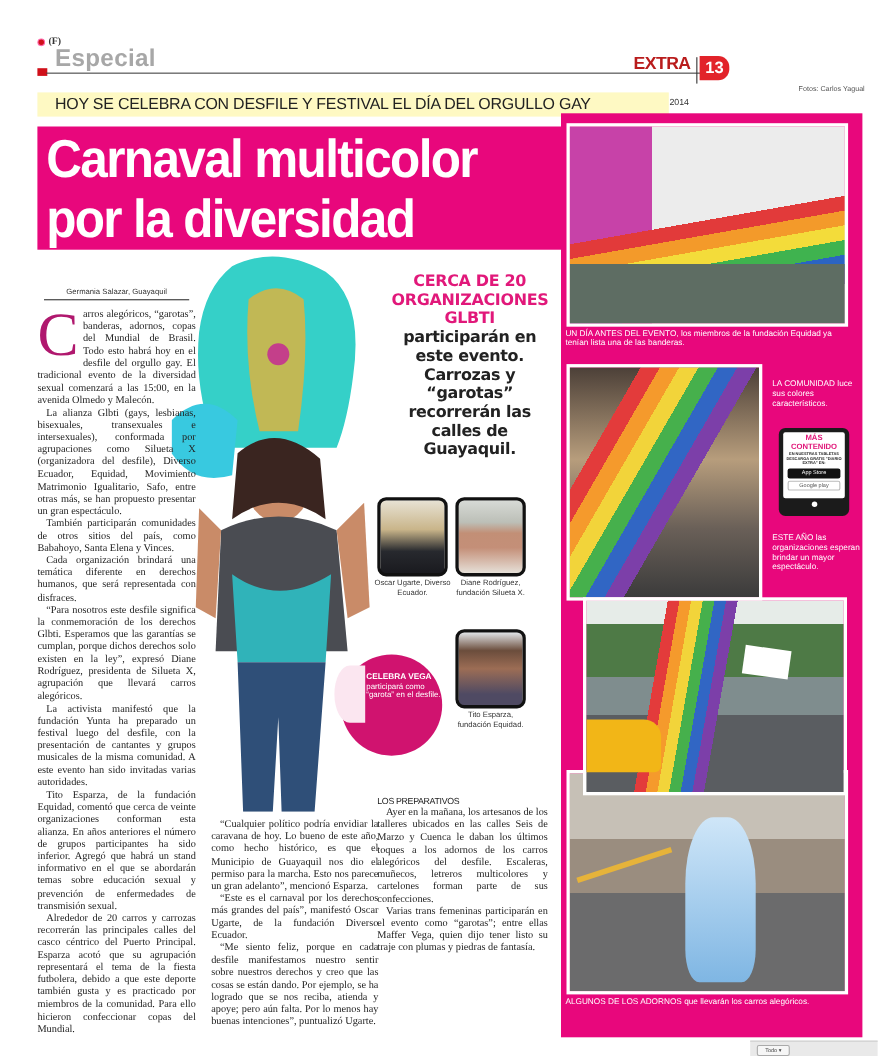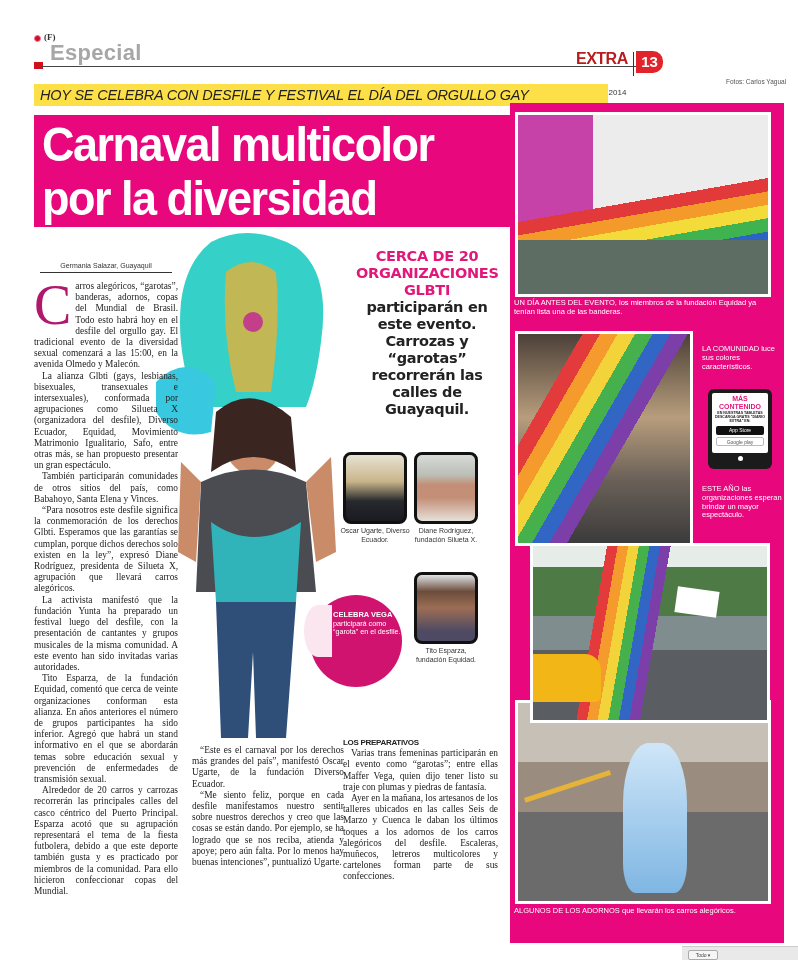--- a/index.html
+++ b/index.html
@@ -12,39 +12,39 @@
   .sec-title { left: 50px; top: 40px; font-size: 22px; font-weight: bold; color: #a7a7a7; font-family: Liberation Sans, sans-serif; letter-spacing: 0.3px; }
   .sec-sq { left: 34px; top: 62px; width: 9px; height: 7px; background: #d0101a; }
   .sec-rule { left: 42px; top: 66px; width: 596px; height: 1px; background: #444; }
   .brand { left: 576px; top: 50px; font-family: "Liberation Sans", sans-serif; font-weight: 900; font-size: 16px; color: #b91c1c; letter-spacing: -0.5px; }
   .brand-sep { left: 633px; top: 52px; width: 1px; height: 24px; background: #333; }
   .pagenum { left: 636px; top: 51px; width: 27px; height: 22px; background: #e2232a; color: #fff; font-family: "Liberation Sans", sans-serif; font-weight: bold; font-size: 15px; text-align: center; line-height: 22px; border-radius: 0 10px 10px 0; }
   .dateline { left: 484px; top: 68px; font-family: "Liberation Sans", sans-serif; font-size: 8px; color: #333; margin-top: 20px; }
   .credit { left: 726px; top: 78px; font-family: "Liberation Sans", sans-serif; font-size: 6.5px; color: #555; }
 
   
-  .kicker { left: 34px; top: 84px; width: 574px; height: 22px; background: #fde047; font-family: "Liberation Sans", sans-serif; font-size: 14.5px; color: #222; line-height: 22px; padding-left: 6px; letter-spacing: -0.2px; font-style: italic; }
+  .kicker { left: 34px; top: 84px; width: 574px; height: 22px; background: #fef9c3; font-family: "Liberation Sans", sans-serif; font-size: 14.5px; color: #222; line-height: 22px; padding-left: 16px; letter-spacing: -0.2px; }
 
   
   .pink-right { left: 510px; top: 103px; width: 274px; height: 840px; background: #e8077c; }
   .pink-head { left: 34px; top: 115px; width: 476px; height: 112px; background: #e8077c; }
   .headline { left: 42px; top: 118px; width: 470px; font-family: "Liberation Sans", sans-serif; font-weight: 900; color: #fff; font-size: 45px; line-height: 50px; letter-spacing: -1.5px; transform: scaleY(1.08); transform-origin: top left; }
 
   
   .byline { left: 40px; top: 262px; width: 132px; font-family: "Liberation Sans", sans-serif; font-size: 7px; color: #333; text-align: center; border-bottom: 1px solid #333; padding-bottom: 3px; }
 
   
   .col { font-size: 9.4px; line-height: 11.2px; text-align: justify; color: #222; }
   .col p { text-indent: 8px; }
   .col1 { left: 34px; top: 281px; width: 144px; }
   .col1 .dropcap { float: left; font-size: 56px; line-height: 44px; color: #b0186e; font-family: "Liberation Serif", serif; margin: 2px 4px 0 0; }
   .col1 .first { text-indent: 0; }
   .col2 { left: 192px; top: 745px; width: 152px; }
   .col3 { left: 343px; top: 713px; width: 155px; }
-  .subhead { font-family: "Liberation Sans", sans-serif; font-weight: bold; font-size: 8px; margin-top: 24px; letter-spacing: -0.3px; text-indent: 0 !important; }
+  .subhead { font-family: "Liberation Sans", sans-serif; font-weight: normal; font-size: 8px; margin-top: 10px; letter-spacing: -0.3px; text-indent: 0 !important; }
 
   
   .pull { left: 356px; top: 248px; width: 142px; text-align: center; font-family: "DejaVu Sans", sans-serif; font-weight: bold; font-size: 14.5px; line-height: 17px; color: #222; letter-spacing: -0.3px; }
   .pull .pk { color: #e1187a; }
 
   
   .portrait { left: 156px; top: 232px; width: 190px; height: 506px; }
 
   
   .mug { border: 3px solid #111; border-radius: 8px; overflow: hidden; }
@@ -159,35 +159,37 @@
 <div class="abs sticker-text">
   <b>CELEBRA VEGA</b>
   <span>participará como “garota” en el desfile.</span>
 </div>
 
 <div class="abs col col1">
   <span class="dropcap">C</span>
   <p class="first">arros alegóricos, “garotas”, banderas, adornos, copas del Mundial de Brasil. Todo esto habrá hoy en el desfile del orgullo gay. El tradicional evento de la diversidad sexual comenzará a las 15:00, en la avenida Olmedo y Malecón.</p>
   <p>La alianza Glbti (gays, lesbianas, bisexuales, transexuales e intersexuales), conformada por agrupaciones como Silueta X (organizadora del desfile), Diverso Ecuador, Equidad, Movimiento Matrimonio Igualitario, Safo, entre otras más, se han propuesto presentar un gran espectáculo.</p>
   <p>También participarán comunidades de otros sitios del país, como Babahoyo, Santa Elena y Vinces.</p>
+  <p>Cada organización brindará una temática diferente en derechos humanos, que será representada con disfraces.</p>
   <p>“Para nosotros este desfile significa la conmemoración de los derechos Glbti. Esperamos que las garantías se cumplan, porque dichos derechos solo existen en la ley”, expresó Diane Rodríguez, presidenta de Silueta X, agrupación que llevará carros alegóricos.</p>
   <p>La activista manifestó que la fundación Yunta ha preparado un festival luego del desfile, con la presentación de cantantes y grupos musicales de la misma comunidad. A este evento han sido invitadas varias autoridades.</p>
   <p>Tito Esparza, de la fundación Equidad, comentó que cerca de veinte organizaciones conforman esta alianza. En años anteriores el número de grupos participantes ha sido inferior. Agregó que habrá un stand informativo en el que se abordarán temas sobre educación sexual y prevención de enfermedades de transmisión sexual.</p>
   <p>Alrededor de 20 carros y carrozas recorrerán las principales calles del casco céntrico del Puerto Principal. Esparza acotó que su agrupación representará el tema de la fiesta futbolera, debido a que este deporte también gusta y es practicado por miembros de la comunidad. Para ello hicieron confeccionar copas del Mundial.</p>
 </div>
 
 <div class="abs col col2">
+  <p>“Cualquier político podría envidiar la caravana de hoy. Lo bueno de este año, como hecho histórico, es que el Municipio de Guayaquil nos dio el permiso para la marcha. Esto nos parece un gran adelanto”, mencionó Esparza.</p>
   <p>“Este es el carnaval por los derechos más grandes del país”, manifestó Oscar Ugarte, de la fundación Diverso Ecuador.</p>
   <p>“Me siento feliz, porque en cada desfile manifestamos nuestro sentir sobre nuestros derechos y creo que las cosas se están dando. Por ejemplo, se ha logrado que se nos reciba, atienda y apoye; pero aún falta. Por lo menos hay buenas intenciones”, puntualizó Ugarte.</p>
 </div>
 
 <div class="abs col col3">
   <p class="subhead">LOS PREPARATIVOS</p>
+  <p>Ayer en la mañana, los artesanos de los talleres ubicados en las calles Seis de Marzo y Cuenca le daban los últimos toques a los adornos de los carros alegóricos del desfile. Escaleras, muñecos, letreros multicolores y cartelones forman parte de sus confecciones.</p>
   <p>Varias trans femeninas participarán en el evento como “garotas”; entre ellas Maffer Vega, quien dijo tener listo su traje con plumas y piedras de fantasía.</p>
-  <p>Ayer en la mañana, los artesanos de los talleres ubicados en las calles Seis de Marzo y Cuenca le daban los últimos toques a los adornos de los carros alegóricos del desfile. Escaleras, muñecos, letreros multicolores y cartelones forman parte de sus confecciones.</p>
 </div>
 
 <div class="abs photo ph1">
     <div class="floor"></div>
   </div>
 <div class="abs cap-p1">
   <span>UN DÍA ANTES DEL EVENTO,</span><span> los miembros de la fundación Equidad ya tenían lista una de las banderas.</span>
 </div>
 
 <div class="abs photo ph2"></div>

